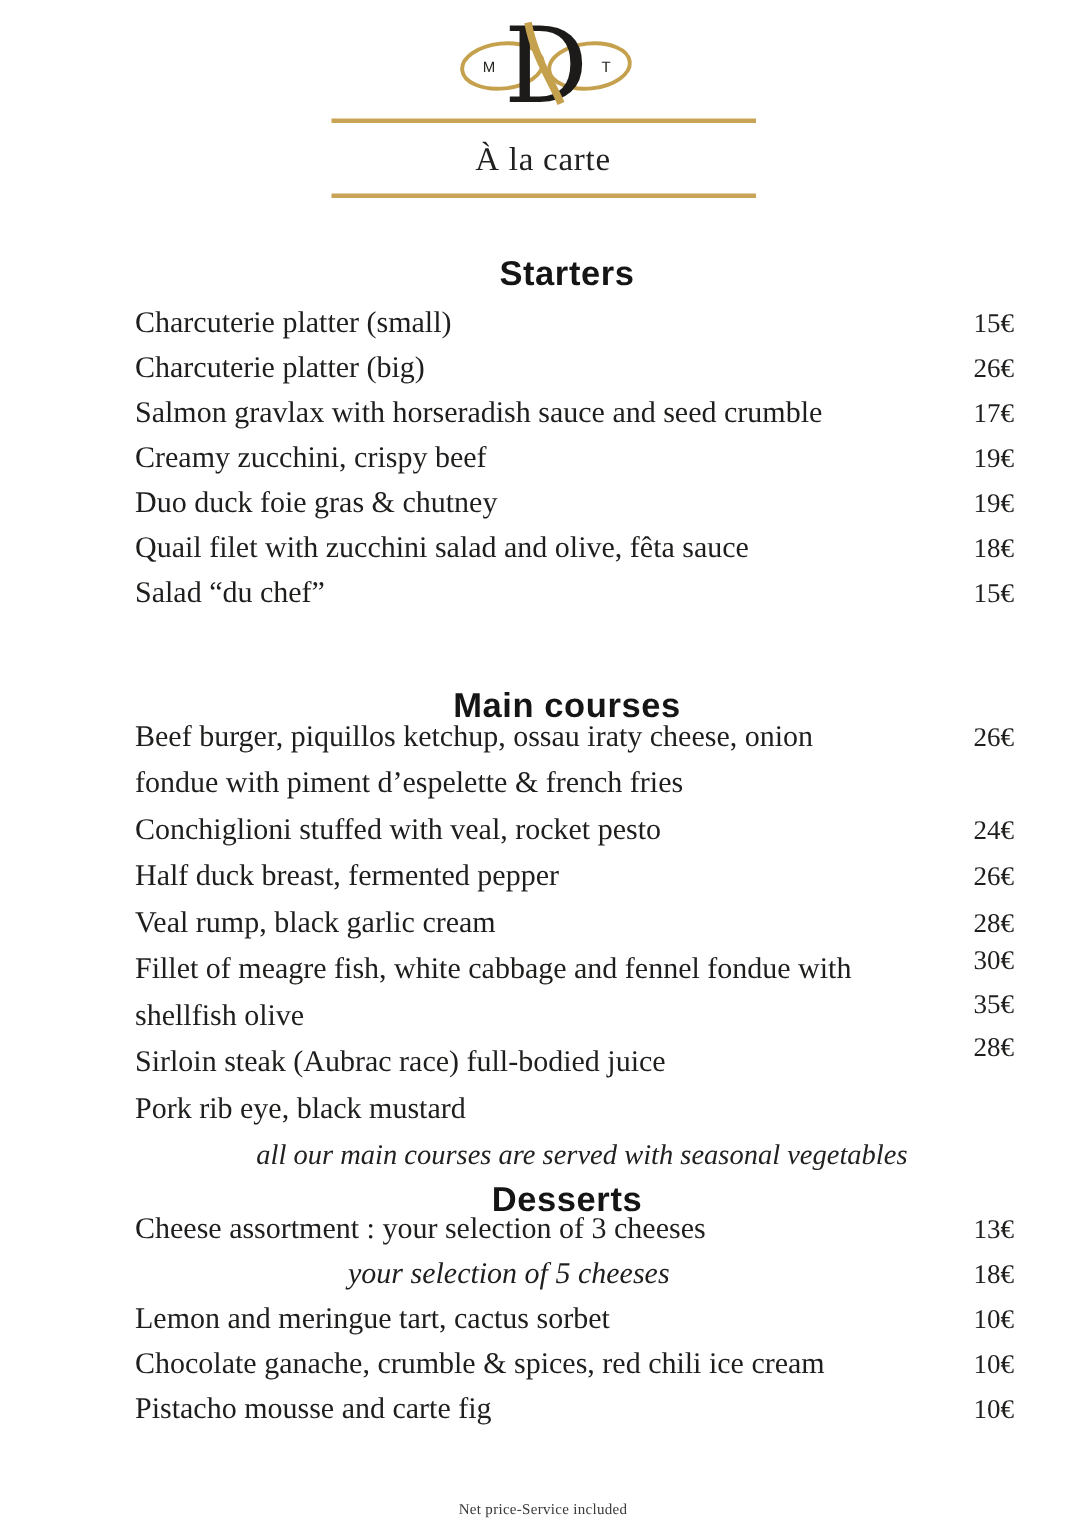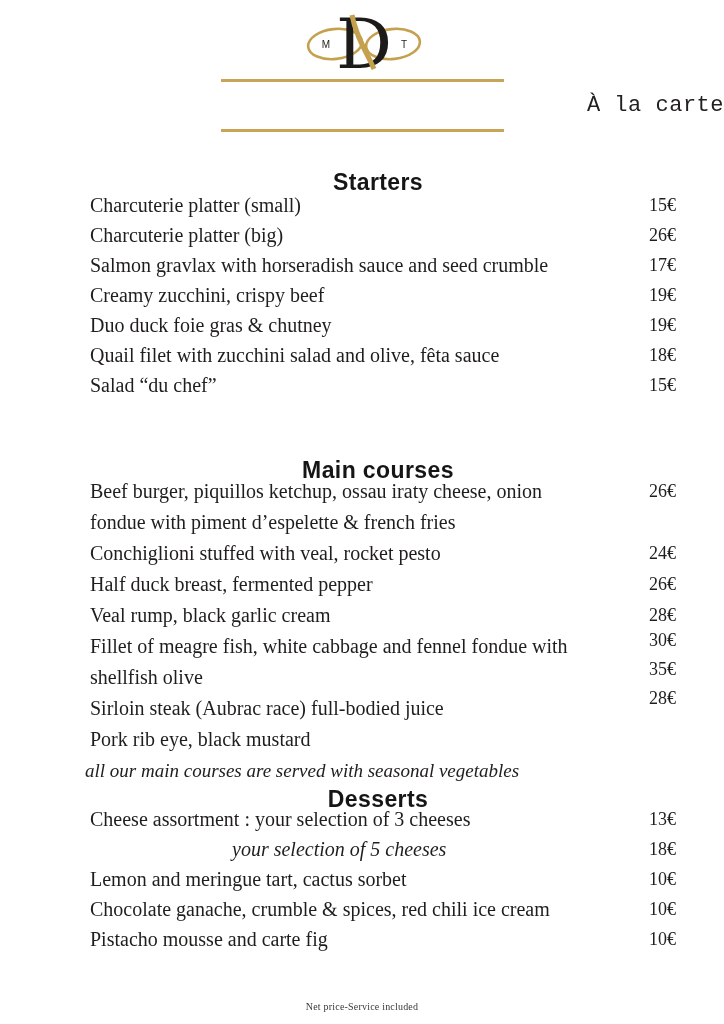--- a/index.html
+++ b/index.html
@@ -4,47 +4,47 @@
 <style>
   html,body{margin:0;padding:0;background:#fff;}
   .page{position:relative;width:724px;height:1024px;background:#ffffff;overflow:hidden;
         font-family:"Liberation Serif",serif;color:#1f1e1c;}
 
   
   .logo{position:absolute;left:301px;top:2px;width:126px;height:80px;}
   .rule{position:absolute;left:221px;width:283px;height:3px;background:#c9a457;}
   .rule-top{top:79px;}
   .rule-bottom{top:129px;}
-  .menu-title{position:absolute;left:0;top:93px;width:724px;margin:0;text-align:right;
-              font-size:22px;font-weight:400;letter-spacing:.5px;color:#22211f;font-family:Liberation Mono, monospace;}
+  .menu-title{position:absolute;left:0;top:93px;width:724px;margin:0;text-align:center;
+              font-size:22px;font-weight:400;letter-spacing:.5px;color:#22211f;}
 
   
   .section-heading{position:absolute;left:0;width:724px;margin:16px;text-align:center;
                    font-family:"Liberation Sans",sans-serif;font-weight:700;font-size:23px;
                    letter-spacing:.4px;color:#151515;}
   .h-starters{top:153px;}
   .h-mains{top:441px;}
   .h-desserts{top:770px;}
 
   
   .rows{position:absolute;left:90px;width:586px;}
-  .rows-starters{top:190px;}
+  .rows-starters{top:200px;}
   .rows-mains{top:476px;}
   .rows-desserts{top:804px;}
   .row{display:flex;justify-content:space-between;height:30px;line-height:30px;font-size:20px;}
   .rows-mains .row{height:31px;line-height:31px;}
   .item{white-space:nowrap;}
   .price{font-size:18px;white-space:nowrap;}
   .row.indent .item{padding-left:142px;font-style:italic;}
   .price.raise6{position:relative;top:-6px;}
   .price.raise8{position:relative;top:-8px;}
   .price.raise10{position:relative;top:-10px;}
 
   
-  .note{position:absolute;left:85px;top:760px;width:520px;text-align:left;
+  .note{position:absolute;left:85px;top:760px;width:520px;text-align:right;
         font-style:italic;font-size:19px;color:#22211f;}
 
   
   .footer{position:absolute;left:0;top:1001px;width:724px;text-align:center;
           font-size:10px;color:#3a3937;letter-spacing:.2px;}
 </style>
 </head>
 <body>
 
 <div class="page">

